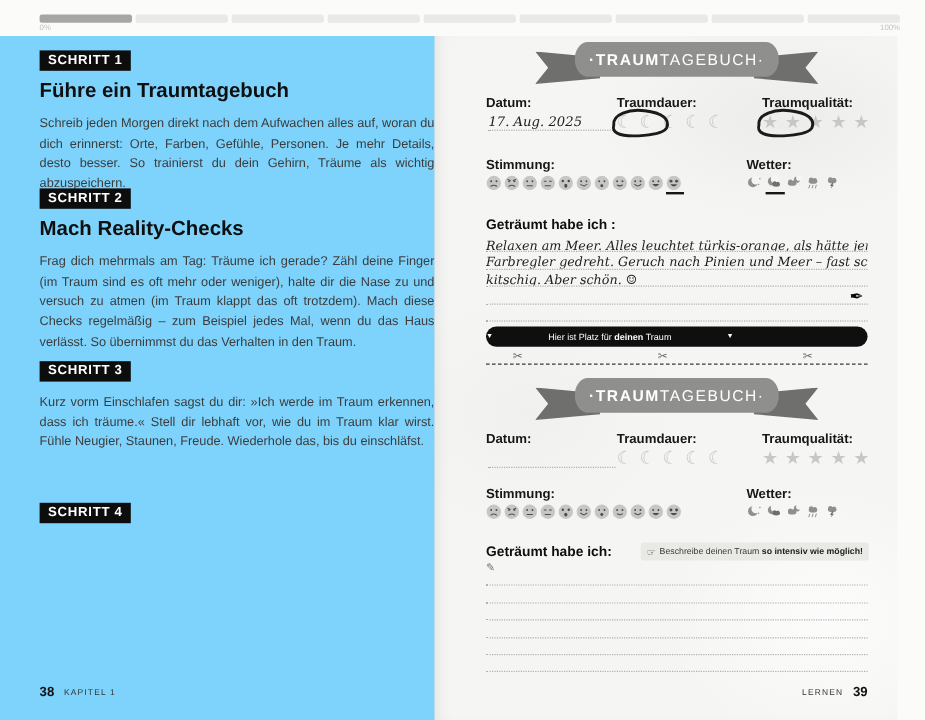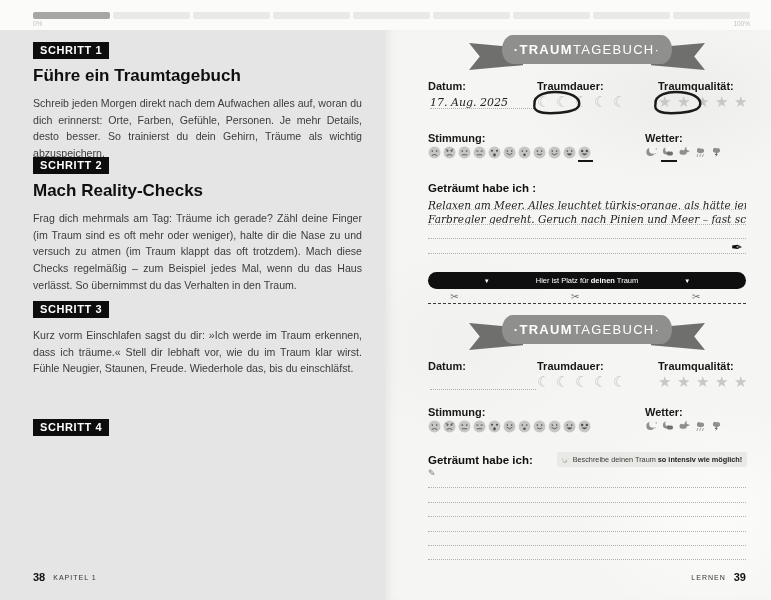--- a/index.html
+++ b/index.html
@@ -12,22 +12,22 @@
 
   
   .progress { position:absolute; top:12px; left:33px; width:717px; height:7px; display:flex; gap:3px; }
   .seg { flex:1; background:#e9e9e7; border-radius:2px; }
   .seg.filled { background:#a6a6a4; }
   .plabel { position:absolute; top:20px; font-size:6.5px; color:#c3c3c1; }
   .plabel.left { left:33px; }
   .plabel.right { right:21px; }
 
   
-  .left-page { position:absolute; left:0; top:30px; width:385px; height:570px; background:#e5e5e5; }
-  .right-page { position:absolute; left:385px; top:30px; width:386px; height:570px;
+  .left-page { position:absolute; left:0; top:30px; width:385px; height:570px; background:#7dd3fc; }
+  .right-page { position:absolute; left:362px; top:30px; width:386px; height:570px;
     background:
       radial-gradient(ellipse 220px 120px at 75% 12%, rgba(0,0,0,0.035), transparent 70%),
       radial-gradient(ellipse 180px 140px at 20% 55%, rgba(0,0,0,0.02), transparent 70%),
       radial-gradient(ellipse 200px 160px at 85% 85%, rgba(255,255,255,0.7), transparent 70%),
       #f5f5f3;
     box-shadow: inset 10px 0 14px -10px rgba(0,0,0,0.10);
   }
 
   
   .step { position:absolute; left:33px; width:329px; }
@@ -73,21 +73,21 @@
   .glabel { position:absolute; font-size:11.5px; font-weight:bold; color:#0f0f0f; }
 
   .entry { position:absolute; width:318px; }
   .entry-line { height:14.4px; border-bottom:1.3px dotted #b0b0ae; line-height:15px; white-space:nowrap; overflow:hidden; }
   .entry-line .handwriting { font-size:10.6px; }
   .pen { position:absolute; font-size:14px; color:#0b0b0b; }
   .pencil-sm { position:absolute; font-size:9px; color:#777; }
 
   
   .pill { position:absolute; left:43px; width:318px; height:17px; background:#0f0f0f; border-radius:9px;
-    display:flex; align-items:center; justify-content:center; gap:46px; color:#fff; font-size:7.5px; }
+    display:flex; align-items:center; gap:46px; color:#fff; font-size:7.5px; }
   .pill .tri { font-size:6px; color:#fff; }
   .pill b { font-weight:bold; }
   .cutline { position:absolute; left:43px; width:318px; border-top:1.8px dashed #3a3a3a; }
   .scissor { position:absolute; top:-13px; font-size:10px; color:#6a6a68; }
 
   
   .tipbox { position:absolute; background:#e9e9e6; border-radius:2px; height:15px; padding:0 5px;
     display:flex; align-items:center; gap:3px; font-size:7.3px; color:#3a3a3a; white-space:nowrap; }
   .tipbox .hand { font-size:8.5px; }
   .tipbox b { font-weight:bold; color:#222; }
@@ -254,20 +254,21 @@
           <circle cx="8.69" cy="4.32" r="2.7300000000000004" fill="#8f8f8e"></circle>
           <circle cx="13.31" cy="4.53" r="2.3100000000000005" fill="#8f8f8e"></circle>
           <ellipse cx="11" cy="6" rx="5.25" ry="3.1500000000000004" fill="#8f8f8e"></ellipse>
           <polygon points="11,8.5 8.3,12.5 10.4,12.5 9.3,15.8 13.2,11 11.2,11 12.7,8.5" fill="#6f6f6e"></polygon>
         </svg></span></div>
 
   <span class="glabel" style="left:43px; top:152px">Geträumt habe ich :</span>
   <div class="entry" style="left:43px; top:166px">
       <div class="entry-line"><span class="handwriting">Relaxen am Meer. Alles leuchtet türkis-orange, als hätte jemand am</span></div>
       <div class="entry-line"><span class="handwriting">Farbregler gedreht. Geruch nach Pinien und Meer – fast schon zu</span></div>
+      <div class="entry-line"><span class="handwriting">kitschig. Aber schön.      ☺</span></div>
       <div class="entry-line"><span class="handwriting"></span></div>
       <div class="entry-line"><span class="handwriting"></span></div>
     </div>
   <span class="pen" style="left:346px; top:209px">✒</span>
 
   <div class="pill" style="top:242px">
     <span class="tri">▼</span>
     <span><span>Hier ist Platz für </span><b>deinen</b><span> Traum</span></span>
     <span class="tri">▼</span>
   </div>

